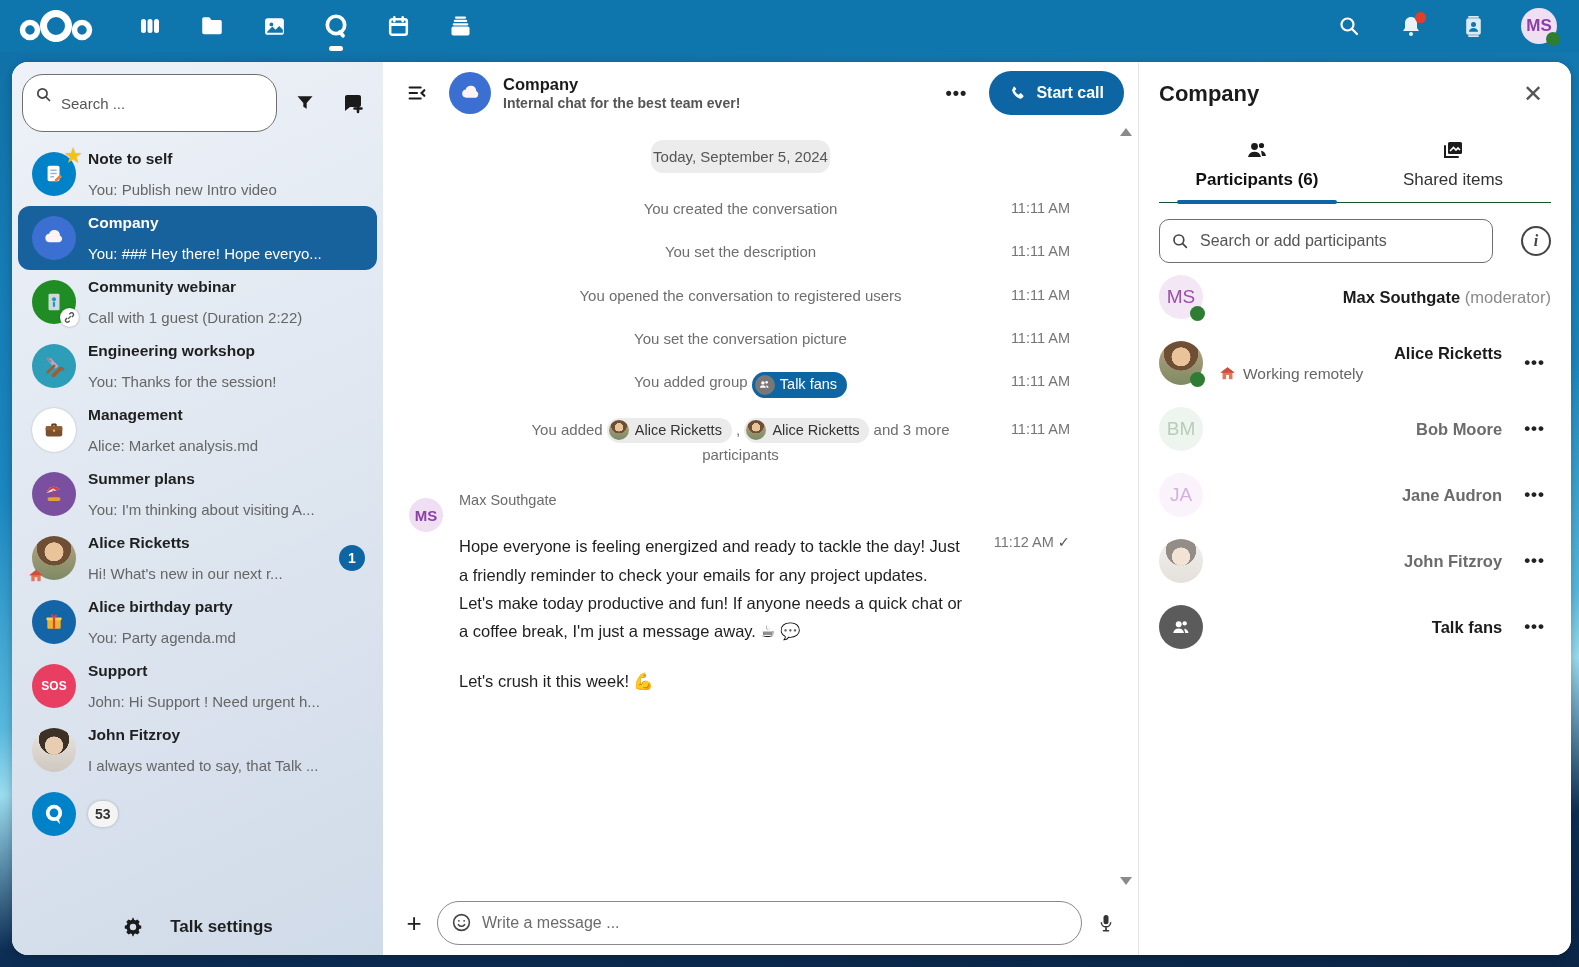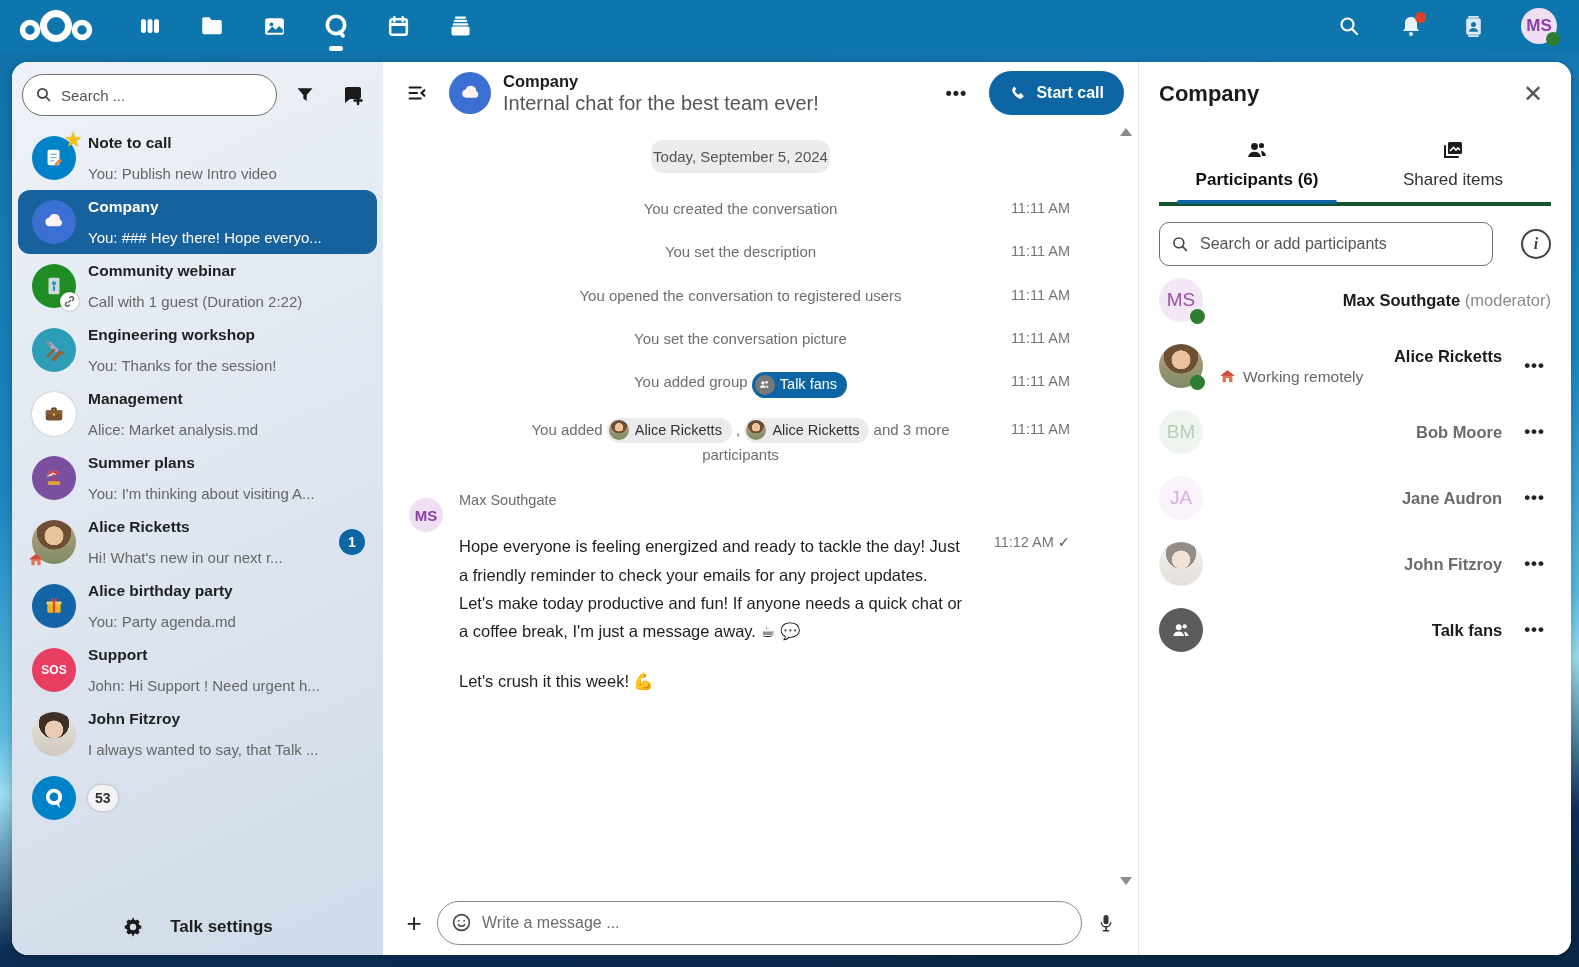--- a/index.html
+++ b/index.html
@@ -22,21 +22,21 @@
     font-weight:bold; font-size:17px; display:flex; align-items:center; justify-content:center; position:relative; cursor:pointer;}
   .avatar-ms .dot{ position:absolute; bottom:-2px; right:-3px; width:14px; height:14px; border-radius:50%; background:#2e7d32;}
   
   .card{ position:absolute; left:12px; top:62px; width:1559px; height:893px;
     border-radius:16px; overflow:hidden; display:grid; grid-template-columns:371px 756px 432px;
     background:#fff; box-shadow:0 2px 10px rgba(0,0,0,.25); }
   
   .lsb{ background:linear-gradient(155deg,#eef2f8 0%,#dde5ef 55%,#d0dbe9 100%); position:relative; }
   .lsb-top{ display:flex; align-items:center; gap:8px; padding:12px 10px 10px 10px; }
   .search-wrap{ flex:1; position:relative; }
-  .search-wrap input{ width:100%; height:42px; border:1.6px solid #6f6f6f; border-radius:21px;
+  .search-wrap input{ width:100%; height:58px; border:1.6px solid #6f6f6f; border-radius:21px;
     background:#fff; padding:0 12px 0 38px; font-size:15px; color:#333; outline:none;}
   .search-wrap input::placeholder{ color:#555; }
   .search-wrap .mag{ position:absolute; left:13px; top:12px; }
   .icon-btn{ width:40px; height:40px; border-radius:50%; display:flex; align-items:center; justify-content:center; cursor:pointer; background:transparent; border:none;}
   .conv{ display:flex; align-items:center; gap:12px; height:64px; padding:0 12px 0 14px; cursor:pointer; border-radius:12px; margin:0 6px; position:relative;}
   .conv.sel{ background:#17619c; }
   .conv .ct{ flex:1; min-width:0; }
   .conv .t{ font-size:15.5px; font-weight:700; color:#1f1f1f; white-space:nowrap; overflow:hidden; display:flex; align-items:center; gap:6px;}
   .conv .s{ font-size:15px; color:#666; white-space:nowrap; overflow:hidden; margin-top:13px;}
   .conv.sel .t,.conv.sel .s{ color:#fff; }
@@ -60,21 +60,21 @@
   .av-sos{ background:#e83e62; color:#fff; font-weight:800; font-size:12px;}
   .av-talk{ background:#0082c9; }
   .av-photo-a{ background:radial-gradient(circle at 50% 36%,#e9c49a 0 26%,transparent 27%),radial-gradient(circle at 50% 28%,#6e4f33 0 44%,transparent 45%),linear-gradient(180deg,#b9a284,#7d8a63);}
   .av-photo-j{ background:radial-gradient(circle at 50% 40%,#e9cdb2 0 26%,transparent 27%),radial-gradient(circle at 50% 26%,#3d3026 0 38%,transparent 39%),linear-gradient(180deg,#e8e4df,#cfc8bf);}
   .av-group{ background:#5b5b5b; }
   
   .chat{ background:#fff; border-right:1px solid #e3e3e3; display:flex; flex-direction:column; position:relative;}
   .chat-h{ height:62px; display:flex; align-items:center; padding:0 14px; gap:12px; flex:none;}
   .chat-h .titles{ min-width:0; }
   .chat-h .t1{ font-size:16.5px; font-weight:700; color:#1b1b1b;}
-  .chat-h .t2{ font-size:20px; color:#555; margin-top:1px;}
+  .chat-h .t2{ font-size:14px; color:#555; margin-top:1px;font-weight:bold;}
   .dots{ font-size:18px; font-weight:900; color:#222; letter-spacing:1px; cursor:pointer; padding:6px 10px;}
   .startcall{ display:flex; align-items:center; gap:9px; background:#0d65a3; color:#fff; font-weight:700; font-size:16px;
     border:none; border-radius:22px; height:44px; padding:0 20px; cursor:pointer; }
   .msgs{ flex:1; position:relative; padding:8px 54px 0 14px; overflow:hidden;}
   .datepill{ margin:8px auto 14px auto; width:max-content; background:#ececec; color:#555;
     font-size:15px; padding:8px 2px; border-radius:12px;}
   .sysrow{ position:relative; text-align:center; color:#6e6e6e; font-size:15px; padding:10px 120px; line-height:1.55;}
   .sysrow .time{ position:absolute; right:14px; top:10px; color:#757575; font-size:14.5px;}
   .chip-blue{ display:inline-flex; align-items:center; gap:5px; background:#0d65a3; color:#fff;
     border-radius:13px; padding:1px 10px 2px 3px; font-size:14.5px; vertical-align:-4px;}
@@ -98,21 +98,21 @@
   .cwrap input{ width:100%; height:44px; border:1.8px solid #8a8a8a; border-radius:22px; padding:0 16px 0 44px;
     font-size:16px; color:#333; outline:none;}
   .cwrap input::placeholder{ color:#6c6c6c;}
   .cwrap .emo{ position:absolute; left:14px; top:11px; cursor:pointer;}
   .micb{ width:36px; display:flex; justify-content:center; cursor:pointer;}
   
   .rp{ background:#fff; padding:0 20px; position:relative; overflow:hidden;}
   .rp-h{ display:flex; align-items:center; height:64px; }
   .rp-h .rt{ font-size:22px; font-weight:700; color:#1b1b1b; flex:1;}
   .closex{ font-size:24px; color:#555; cursor:pointer; padding:4px 8px;}
-  .tabs{ display:flex; margin-top:4px; border-bottom:4px solid #14532d;align-items:center;}
+  .tabs{ display:flex; margin-top:4px; border-bottom:1px solid #14532d;align-items:center;}
   .tab{ flex:1; text-align:center; padding:8px 0 12px 0; cursor:pointer; position:relative; color:#333; font-size:17px;}
   .tab .tico{ display:block; margin:0 auto 8px auto; height:24px;}
   .tab.active{ font-weight:700; color:#111;}
   .tab.active::after{ content:""; position:absolute; left:18px; right:18px; bottom:-2px; height:4px; border-radius:2px; background:#0d65a3;}
   .rp-search{ display:flex; align-items:center; gap:28px; margin-top:16px;}
   .rs-wrap{ flex:1; position:relative;}
   .rs-wrap input{ width:100%; height:44px; border:1.6px solid #6f6f6f; border-radius:10px; padding:0 12px 0 40px; font-size:16px; color:#333; outline:none;}
   .rs-wrap input::placeholder{ color:#555;}
   .rs-wrap .mag{ position:absolute; left:12px; top:13px;}
   .info-btn{ width:30px; height:30px; border-radius:50%; border:2px solid #444; color:#444; font-size:16px; font-weight:700;
@@ -245,21 +245,21 @@
       <div class="conv">
         <div class="av av-note">
           <svg width="22" height="22" viewBox="0 0 24 24">
               <rect x="5" y="3" width="13" height="17" rx="2" fill="#fff"></rect>
               <path d="M8 8h7M8 11.5h7M8 15h4" stroke="#9bb8d0" stroke-width="1.6"></path>
               <path d="M13 18l5.5-5.5 2.4 2.4L15.4 20l-3 .7z" fill="#e8853d"></path>
             </svg>
           <span class="badge-star">★</span>
         </div>
         <div class="ct">
-            <div class="t">Note to call</div>
+            <div class="t">Note to self</div>
             <div class="s">You: Publish new Intro video</div>
           </div>
       </div>
 
       <div class="conv sel">
         <div class="av av-company">
             <svg width="26" height="26" viewBox="0 0 24 24" fill="#fdf3f3">
               <path d="M8 16a4 4 0 0 1-.6-7.95A5.2 5.2 0 0 1 17.5 9.6 3.4 3.4 0 0 1 17 16z"></path>
             </svg>
           </div>

